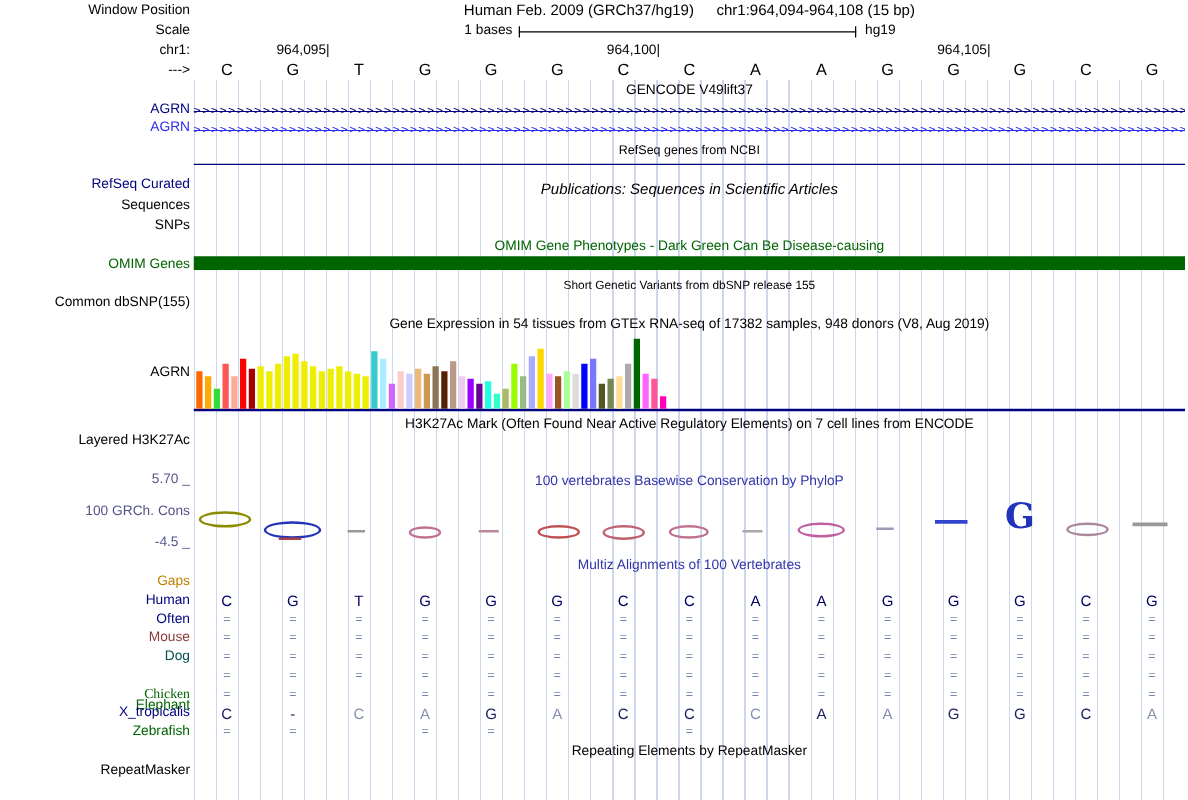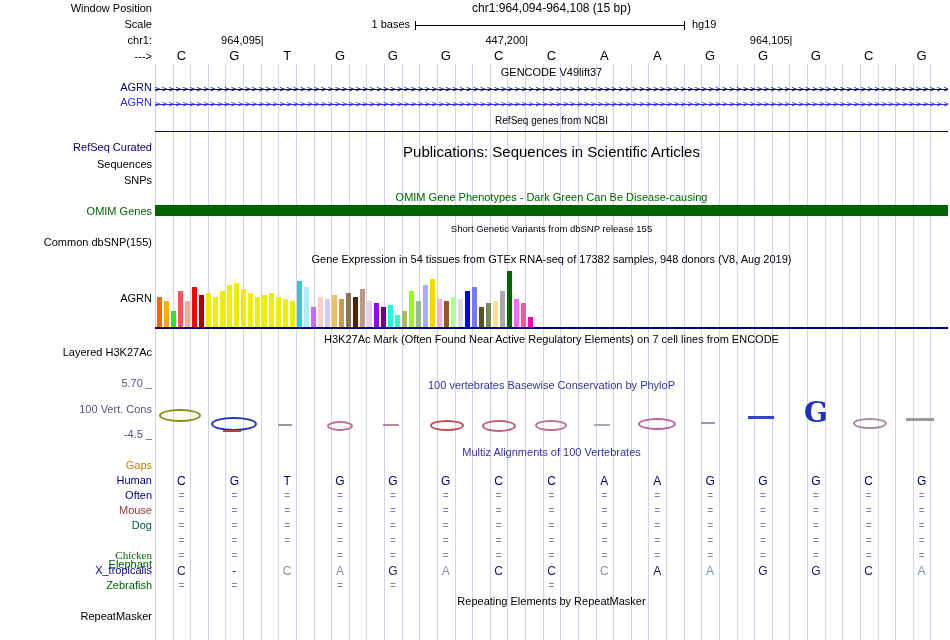--- a/index.html
+++ b/index.html
@@ -39,20 +39,21 @@
   .cons-letter{position:absolute;font-family:"DejaVu Serif",serif;font-weight:bold;}
   .aln-cell{position:absolute;width:20px;text-align:center;line-height:14px;}
 </style>
 </head>
 <body>
 
 <div id="stage">
   <div class="grid"></div>
 
   <div class="main-title">
+    <span>Human Feb. 2009 (GRCh37/hg19)</span>
     <span>chr1:964,094-964,108 (15 bp)</span>
   </div>
 
   <div class="scale-text">1 bases</div>
   <div class="scale-line"></div>
   <div class="scale-tick" style="left:415px;"></div>
   <div class="scale-tick" style="left:684px;"></div>
   <div class="assembly-text">hg19</div>
 
   <div id="gen-root">
@@ -63,35 +64,35 @@
       <div class="side-label" style="top: 81px; color: rgb(0, 0, 128);">AGRN</div>
       <div class="side-label" style="top: 96px; color: rgb(43, 43, 238);">AGRN</div>
       <div class="side-label" style="top: 141px; color: rgb(0, 0, 128);">RefSeq Curated</div>
       <div class="side-label" style="top: 158px; color: rgb(0, 0, 0);">Sequences</div>
       <div class="side-label" style="top: 174px; color: rgb(0, 0, 0);">SNPs</div>
       <div class="side-label" style="top: 205px; color: rgb(0, 100, 0);">OMIM Genes</div>
       <div class="side-label" style="top: 236px; color: rgb(0, 0, 0);">Common dbSNP(155)</div>
       <div class="side-label" style="top: 292px; color: rgb(0, 0, 0);">AGRN</div>
       <div class="side-label" style="top: 346px; color: rgb(0, 0, 0); margin-left: 40px;">Layered H3K27Ac</div>
       <div class="side-label" style="top: 377px; color: rgb(84, 84, 140);">5.70 _</div>
-      <div class="side-label" style="top: 403px; color: rgb(84, 84, 140);">100 Vert. Cons</div>
+      <div class="side-label" style="top: 403px; color: rgb(84, 84, 140);">100 GRCh. Cons</div>
       <div class="side-label" style="top: 428px; color: rgb(84, 84, 140);">-4.5 _</div>
       <div class="side-label" style="top: 610px; color: rgb(0, 0, 0);">RepeatMasker</div>
       <div class="center-title" style="top: 66px; color: rgb(0, 0, 0); font-size: 11px;">GENCODE V49lift37</div>
       <div class="center-title" style="top: 114px; color: rgb(0, 0, 0); font-size: 10px;">RefSeq genes from NCBI</div>
-      <div class="center-title" style="top: 145px; color: rgb(0, 0, 0); font-size: 15px;">Publications: Sequences in Scientific Articles</div>
+      <div class="center-title" style="top: 145px; color: rgb(0, 0, 0); font-size: 12px; font-style: italic;">Publications: Sequences in Scientific Articles</div>
       <div class="center-title" style="top: 191px; color: rgb(0, 100, 0); font-size: 11px;">OMIM Gene Phenotypes - Dark Green Can Be Disease-causing</div>
       <div class="center-title" style="top: 222px; color: rgb(0, 0, 0); font-size: 9.5px;">Short Genetic Variants from dbSNP release 155</div>
       <div class="center-title" style="top: 253px; color: rgb(0, 0, 0); font-size: 11px;">Gene Expression in 54 tissues from GTEx RNA-seq of 17382 samples, 948 donors (V8, Aug 2019)</div>
       <div class="center-title" style="top: 333px; color: rgb(0, 0, 0); font-size: 11px;">H3K27Ac Mark (Often Found Near Active Regulatory Elements) on 7 cell lines from ENCODE</div>
       <div class="center-title" style="top: 379px; color: rgb(51, 51, 170); font-size: 11px;">100 vertebrates Basewise Conservation by PhyloP</div>
       <div class="center-title" style="top: 446px; color: rgb(51, 51, 170); font-size: 11px;">Multiz Alignments of 100 Vertebrates</div>
       <div class="center-title" style="top: 595px; color: rgb(0, 0, 0); font-size: 11px;">Repeating Elements by RepeatMasker</div>
       <div class="ruler-tick" style="right: 686.267px;">964,095|</div>
-      <div class="ruler-tick" style="right: 421.933px;">447,200|</div>
+      <div class="ruler-tick" style="right: 421.933px;">964,100|</div>
       <div class="ruler-tick" style="right: 157.6px;">964,105|</div>
       <div class="base" style="left: 166.433px;">C</div>
       <div class="base" style="left: 219.3px;">G</div>
       <div class="base" style="left: 272.167px;">T</div>
       <div class="base" style="left: 325.033px;">G</div>
       <div class="base" style="left: 377.9px;">G</div>
       <div class="base" style="left: 430.767px;">G</div>
       <div class="base" style="left: 483.633px;">C</div>
       <div class="base" style="left: 536.5px;">C</div>
       <div class="base" style="left: 589.367px;">A</div>

